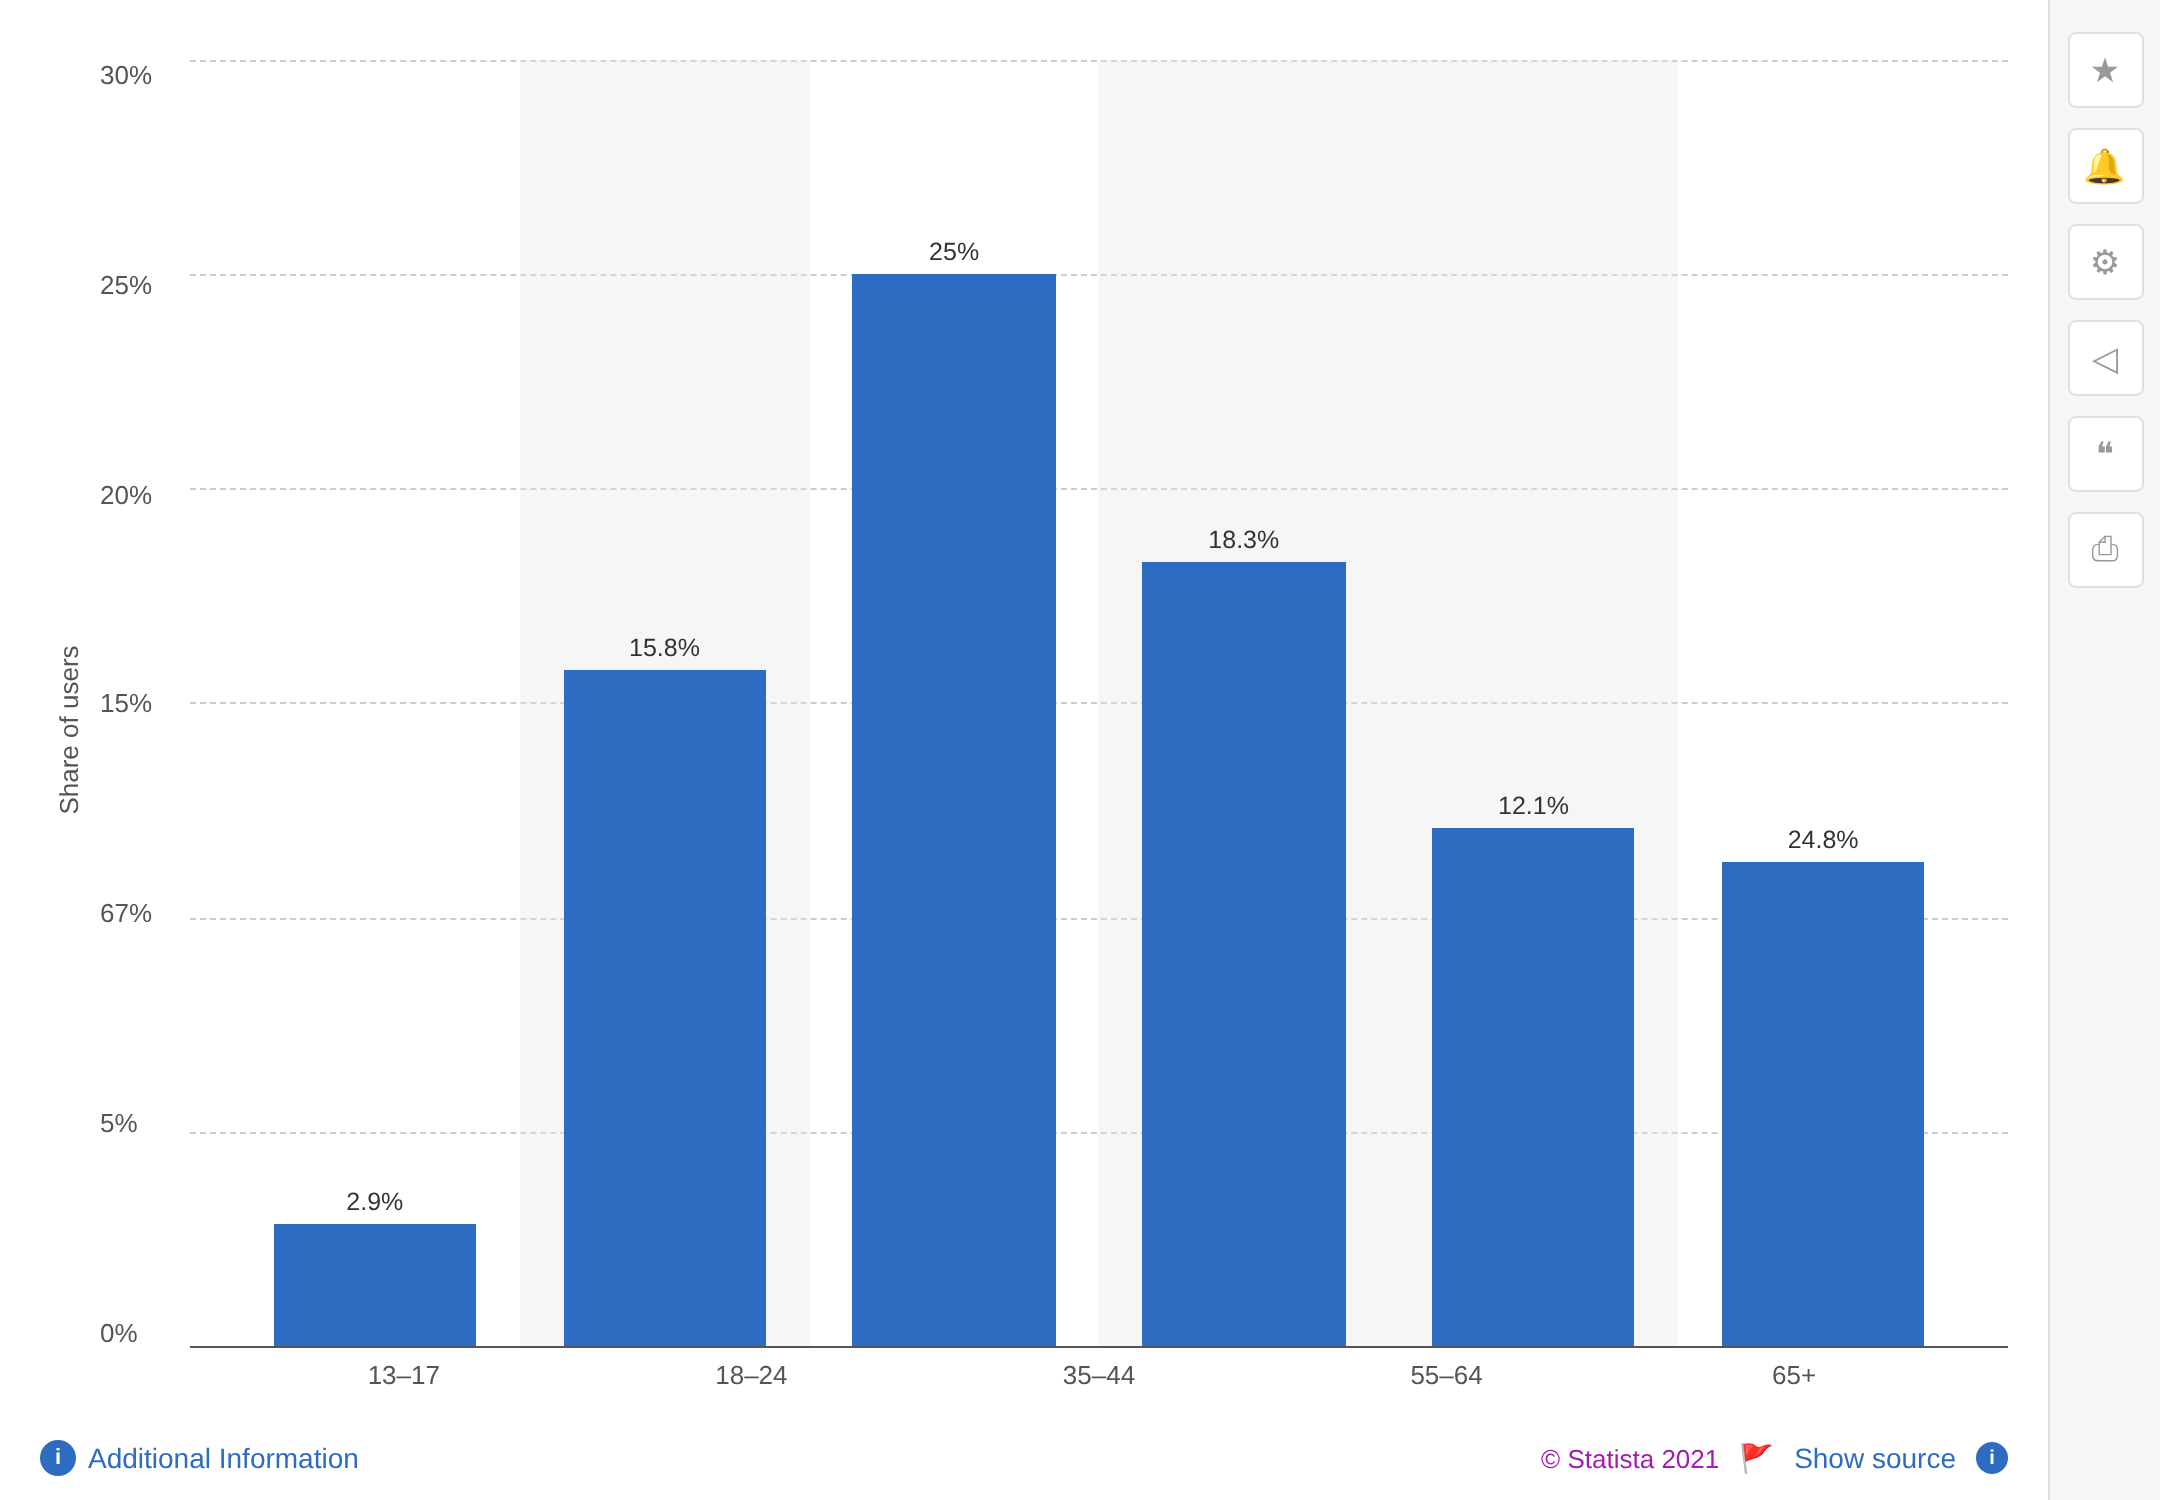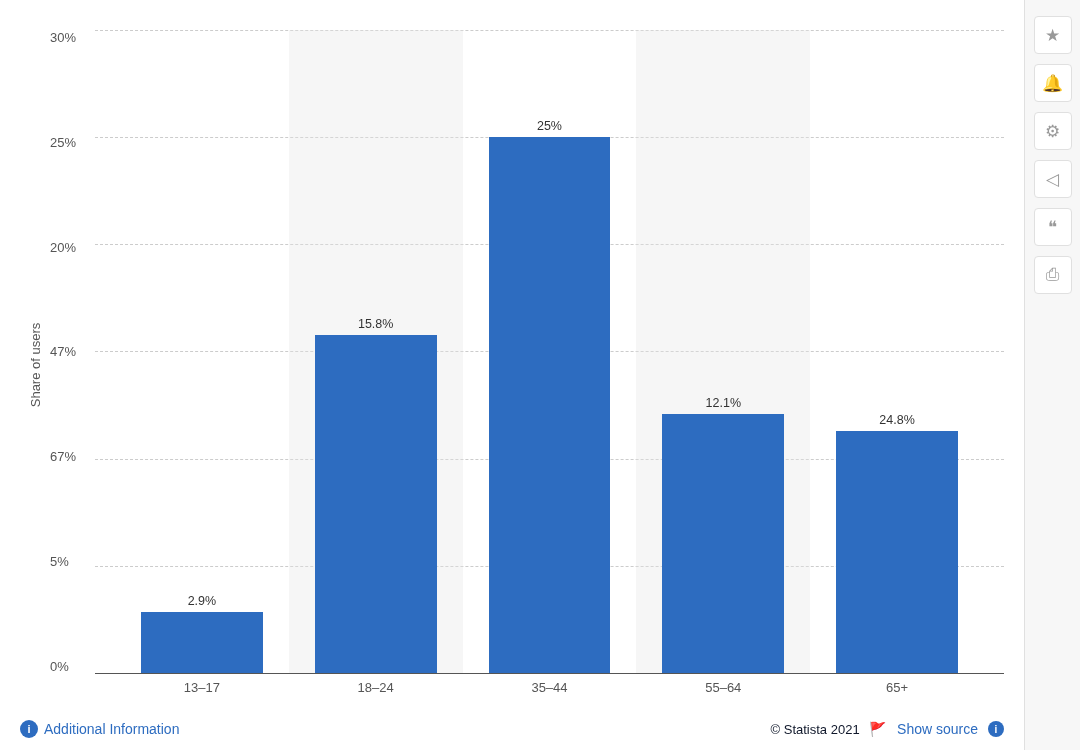--- a/index.html
+++ b/index.html
@@ -178,21 +178,21 @@
     }
 
     .footer-right {
       display: flex;
       align-items: center;
       gap: 10px;
     }
 
     .statista-credit {
       font-size: 13px;
-      color: #0f172a;
+      color: #a21caf;
     }
 
     .flag-icon {
       font-size: 14px;
     }
 
     .show-source {
       font-size: 14px;
       color: #2d6cc0;
       cursor: pointer;
@@ -249,21 +249,21 @@
       <div style="position:absolute; top:50%; left:50%; transform:translate(-50%,-50%) rotate(-90deg); white-space:nowrap;">
         <span style="font-size:13px; color:#555;">Share of users</span>
       </div>
     </div>
 
     <div class="y-axis">
 
     <div class="y-label">0%</div>
         <div class="y-label">5%</div>
         <div class="y-label">67%</div>
-        <div class="y-label">47%</div>
+        <div class="y-label">15%</div>
         <div class="y-label">20%</div>
         <div class="y-label">25%</div>
         <div class="y-label">30%</div>
       </div>
 
     <div class="chart-inner">
       <div class="grid-and-bars">
 
         <div class="grid-lines">
         <div class="grid-line"></div>
@@ -280,20 +280,24 @@
               <div class="bar-value">2.9%</div>
               <div class="bar" style="height: 9.66667%;"></div>
             </div>
             <div class="bar-group" style="background: rgba(230, 230, 230, 0.35);">
               <div class="bar-value">15.8%</div>
               <div class="bar" style="height: 52.6667%;"></div>
             </div>
             <div class="bar-group">
               <div class="bar-value">25%</div>
               <div class="bar" style="height: 83.3333%;"></div>
+            </div>
+            <div class="bar-group" style="background: rgba(230, 230, 230, 0.35);">
+              <div class="bar-value">18.3%</div>
+              <div class="bar" style="height: 61%;"></div>
             </div>
             <div class="bar-group" style="background: rgba(230, 230, 230, 0.35);">
               <div class="bar-value">12.1%</div>
               <div class="bar" style="height: 40.3333%;"></div>
             </div>
             <div class="bar-group">
               <div class="bar-value">24.8%</div>
               <div class="bar" style="height: 37.6667%;"></div>
             </div>
           </div>

